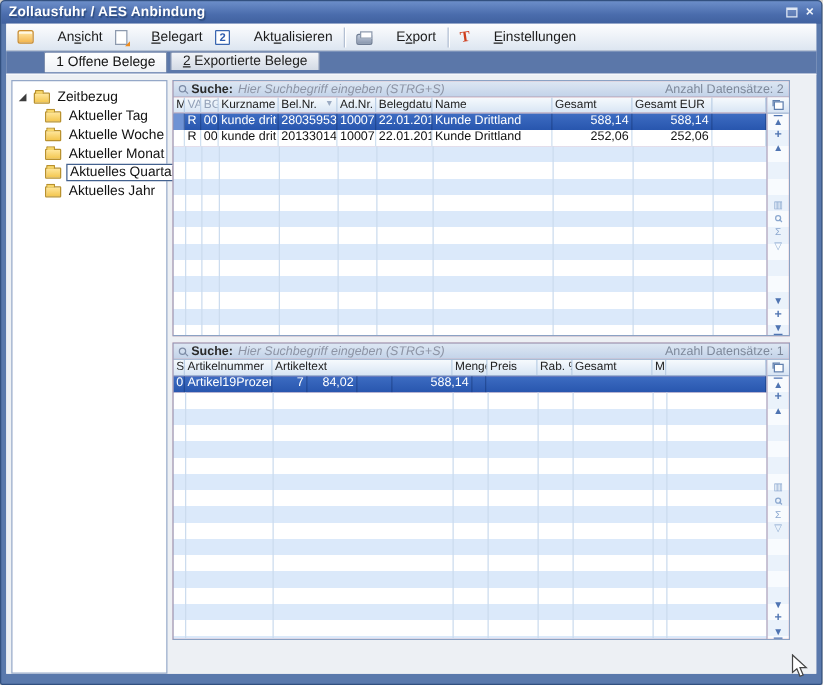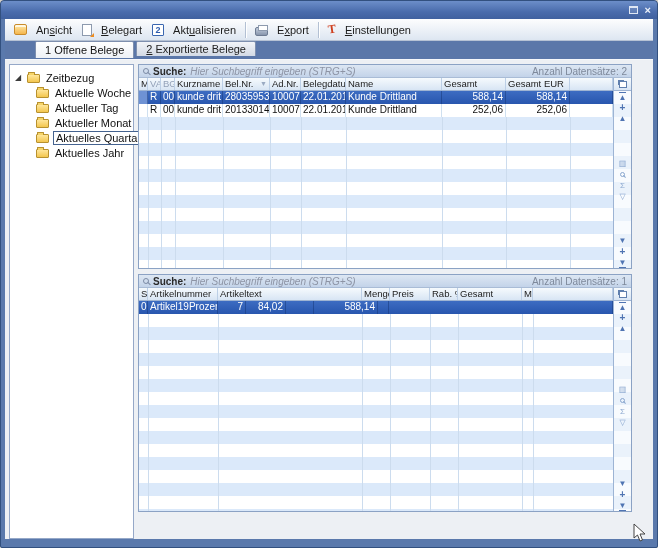--- a/index.html
+++ b/index.html
@@ -16,21 +16,21 @@
   .restore-glyph { width:9px; height:8px; border:1px solid #dfe7f4; border-top:2px solid #dfe7f4; display:inline-block; background:rgba(255,255,255,.12); }
   .close-glyph { color:#eef3fb; font-size:11px; font-weight:bold; line-height:10px; }
 
   
   .client { position:absolute; left:4px; right:4px; top:18px; bottom:8px; background:#edf0f4; }
 
   
   .toolbar { position:absolute; left:0; right:0; top:0; height:22px;
              background:linear-gradient(to bottom,#fdfdfe,#dde6f1);
              border-bottom:1px solid #b6c2d4; display:flex; align-items:center; padding:0 4px; }
-  .tbtn { display:flex; align-items:center; gap:9px; padding:2px 5px; font-size:11px; color:#1c1c1c; border-radius:2px;text-align:right; }
+  .tbtn { display:flex; align-items:center; gap:19px; padding:2px 5px; font-size:11px; color:#1c1c1c; border-radius:2px;text-align:right; }
   .tsep { width:1px; height:16px; background:#b3c0d3; margin:0 4px; box-shadow:1px 0 0 #fff; }
   .u { text-decoration:underline; }
   .icon-box { display:inline-flex; align-items:center; justify-content:center; }
   .ic-view { width:13px; height:11px; background:linear-gradient(to bottom,#ffe9a8,#f4b64e); border:1px solid #c98b2c; border-radius:2px;
              box-shadow:inset 0 2px 0 #fff8e2; }
   .ic-doc { width:10px; height:12px; background:#fff; border:1px solid #8d9aae; position:relative; }
   .ic-doc::after { content:''; position:absolute; right:-3px; bottom:-2px; width:0; height:0;
                    border-left:4px solid transparent; border-top:4px solid transparent; border-bottom:4px solid #ef8c1e; }
   .ic-refresh { width:12px; height:12px; background:#fff; border:1px solid #3a66b0; color:#2e5cae; font-size:9px; font-weight:bold;
                 display:inline-flex; align-items:center; justify-content:center; border-radius:1px; }
@@ -106,20 +106,21 @@
   .smag::after { content:''; position:absolute; width:3px; height:1px; background:#8aa7cf; transform:rotate(45deg); right:-2px; bottom:-1px; }
 
   .cursor { position:absolute; left:632px; top:522px; z-index:50; }
 </style>
 </head>
 <body>
 
 <div class="window">
 
   <div class="titlebar">
+    <span class="title">Zollausfuhr / AES Anbindung</span>
     <span class="tbuttons">
       <span class="restore-glyph"></span>
       <span class="close-glyph">×</span>
     </span>
   </div>
 
   <div class="client">
 
     <div class="toolbar">
       <div class="tbtn">
@@ -154,25 +155,25 @@
     <div class="content">
 
       <div class="tree">
         <div class="trow">
           <span class="expander">◢</span>
           <span class="folder"></span>
           <span class="tlabel">Zeitbezug</span>
         </div>
         <div class="trow child">
           <span class="folder"></span>
+          <span class="tlabel">Aktueller Tag</span>
+        </div>
+        <div class="trow child">
+          <span class="folder"></span>
           <span class="tlabel">Aktuelle Woche</span>
-        </div>
-        <div class="trow child">
-          <span class="folder"></span>
-          <span class="tlabel">Aktueller Tag</span>
         </div>
         <div class="trow child">
           <span class="folder"></span>
           <span class="tlabel">Aktueller Monat</span>
         </div>
         <div class="trow child">
           <span class="folder"></span>
           <span class="tlabel sel">Aktuelles Quartal</span>
         </div>
         <div class="trow child">

